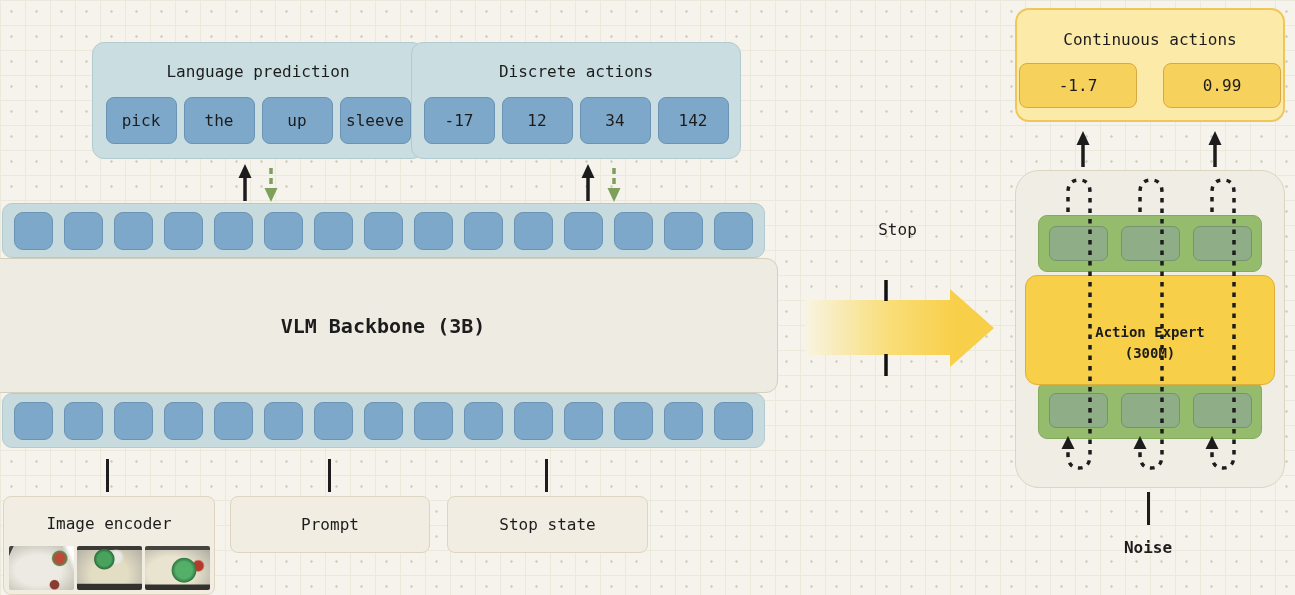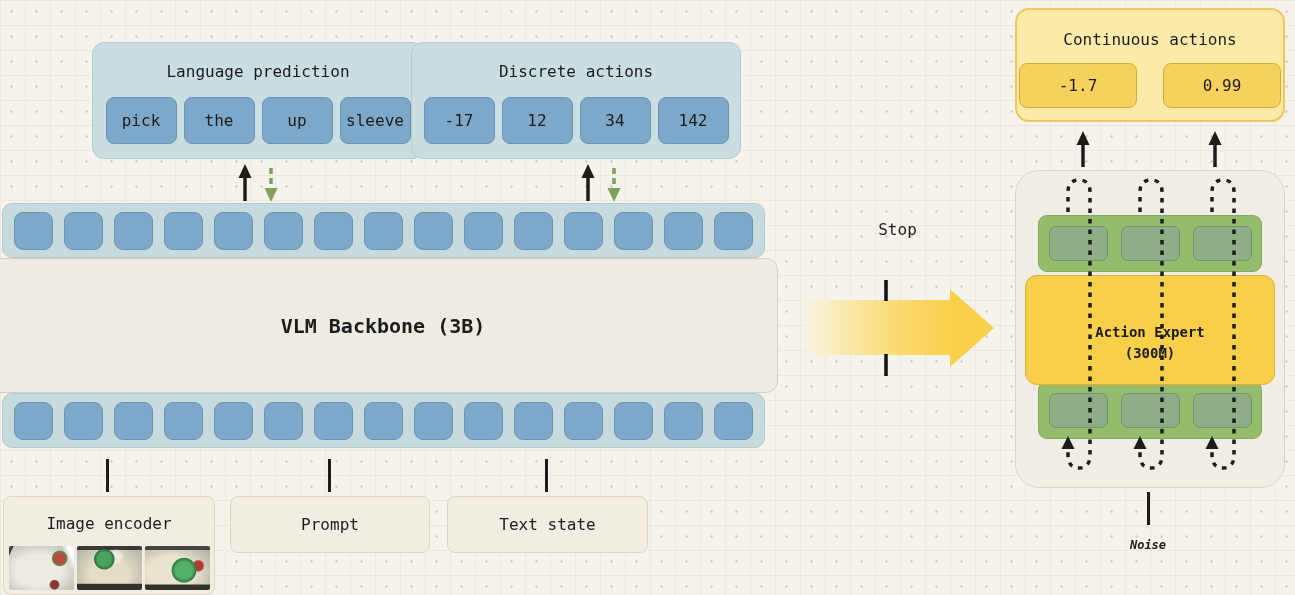--- a/index.html
+++ b/index.html
@@ -74,21 +74,21 @@
   .green-token{width:59px;height:35px;background:var(--green-token);border:1.5px solid var(--green-token-border);border-radius:7px;flex:0 0 auto;}
   .expert-box{background:var(--arrow-yellow);border:1.5px solid #e2ae37;border-radius:12px;
     display:flex;flex-direction:column;align-items:center;justify-content:center;}
   .expert-label{font-weight:bold;font-size:14px;line-height:21px;text-align:center;margin-top:25px;}
   .cont-panel{background:var(--cont-bg);border:2px solid var(--cont-border);border-radius:14px;
     display:flex;flex-direction:column;align-items:center;}
   .cont-title{font-size:16px;margin-top:20px;white-space:nowrap;}
   .cont-row{display:flex;gap:26px;margin-top:14px;}
   .val-token{width:118px;height:45px;background:var(--token-yellow);border:1.5px solid var(--token-yellow-border);
     border-radius:8px;display:flex;align-items:center;justify-content:center;font-size:16px;}
-  .noise-label{font-weight:bold;font-size:12px;text-align:center;font-style:italic;}
+  .noise-label{font-weight:bold;font-size:16px;text-align:center;}
   .loop-path{fill:none;stroke:var(--ink);stroke-width:3.5;stroke-dasharray:4.5 6;}
   svg{display:block;overflow:visible;}
 </style>
 </head>
 <body>
 
 <div id="canvas">
 
   <div class="panel abs" style="left:92px;top:42px;width:332px;height:117px;">
     <div class="panel-title">Language prediction</div>
@@ -180,21 +180,21 @@
     <div class="camera-strip">
       <div class="camera-thumb cam1"></div>
       <div class="camera-thumb cam2"></div>
       <div class="camera-thumb cam3"></div>
     </div>
   </div>
   <div class="input-box abs" style="left:230px;top:496px;width:200px;height:57px;justify-content:center;">
     <div class="input-label">Prompt</div>
   </div>
   <div class="input-box abs" style="left:447px;top:496px;width:201px;height:57px;justify-content:center;">
-    <div class="input-label">Text state</div>
+    <div class="input-label">Stop state</div>
   </div>
 
   <div class="stop-gradient-text abs" style="left:835px;top:217px;width:125px;">
     <div>Stop</div>
   </div>
   <svg class="abs" style="left:805px;top:280px;" width="192" height="96" viewBox="0 0 192 96">
     <defs>
       <linearGradient id="yg" x1="0" y1="0" x2="1" y2="0">
         <stop offset="0" stop-color="#f8f4e2"></stop>
         <stop offset="0.45" stop-color="#f9dd77"></stop>

